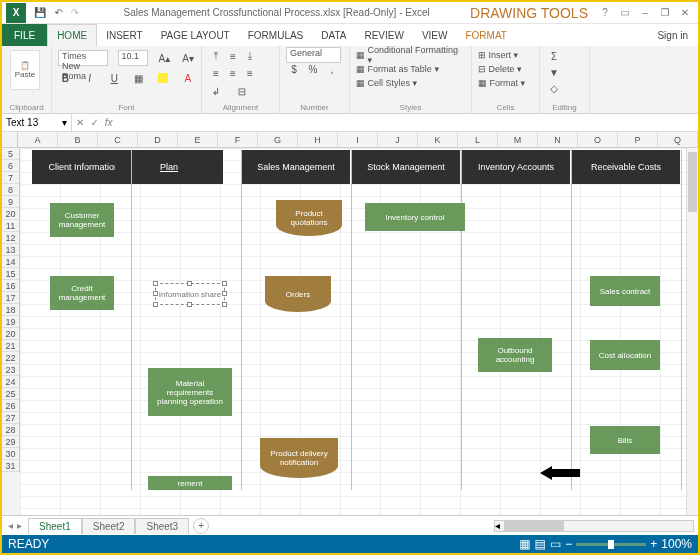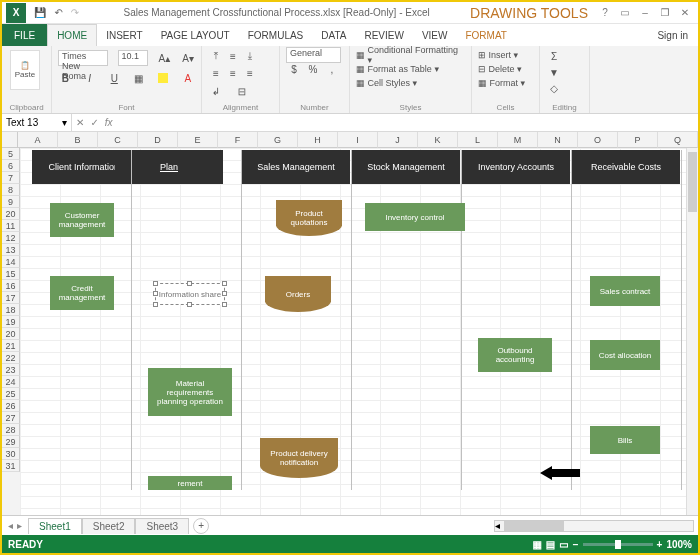--- a/index.html
+++ b/index.html
@@ -69,21 +69,21 @@
 
 .sheet-tabs { height:20px; border-top:1px solid #ccc; display:flex; align-items:center; font-size:10px; background:#fff; }
 .stab-nav { display:flex; gap:4px; padding:0 6px; color:#888; }
 .stab { padding:2px 10px; border:1px solid #ccc; border-bottom:none; background:#fff; margin-top:1px; cursor:pointer; color:#217346; }
 .stab.inactive { background:#f3f3f3; color:#666; }
 .stab-add { width:16px; height:16px; border:1px solid #ccc; border-radius:50%; display:flex; align-items:center; justify-content:center; margin-left:4px; color:#666; cursor:pointer; }
 .hscroll { margin-left:auto; width:200px; height:12px; border:1px solid #ccc; background:#f3f3f3; display:flex; align-items:center; margin-right:4px; }
 .hscroll .thumb { width:60px; height:10px; background:#cdcdcd; margin-left:4px; }
 
 
-.statusbar { height:18px; background:#15803d; color:#fff; font-size:10px; display:flex; align-items:center; padding:0 6px;font-weight:bold; }
+.statusbar { height:18px; background:#0369a1; color:#fff; font-size:12px; display:flex; align-items:center; padding:0 6px; }
 .view-btns { margin-left:auto; display:flex; gap:4px; align-items:center; }
 .zoom-slider { width:70px; height:3px; background:#5a9b7e; position:relative; }
 .zoom-slider .zthumb { position:absolute; left:32px; top:-3px; width:6px; height:9px; background:#fff; }
 
 .vscroll { position:absolute; right:0; top:0; bottom:0; width:12px; background:#f3f3f3; border-left:1px solid #ddd; }
 .vscroll .vthumb { position:absolute; top:4px; left:1px; right:1px; height:60px; background:#cdcdcd; }
 </style>
 </head>
 <body>
 

